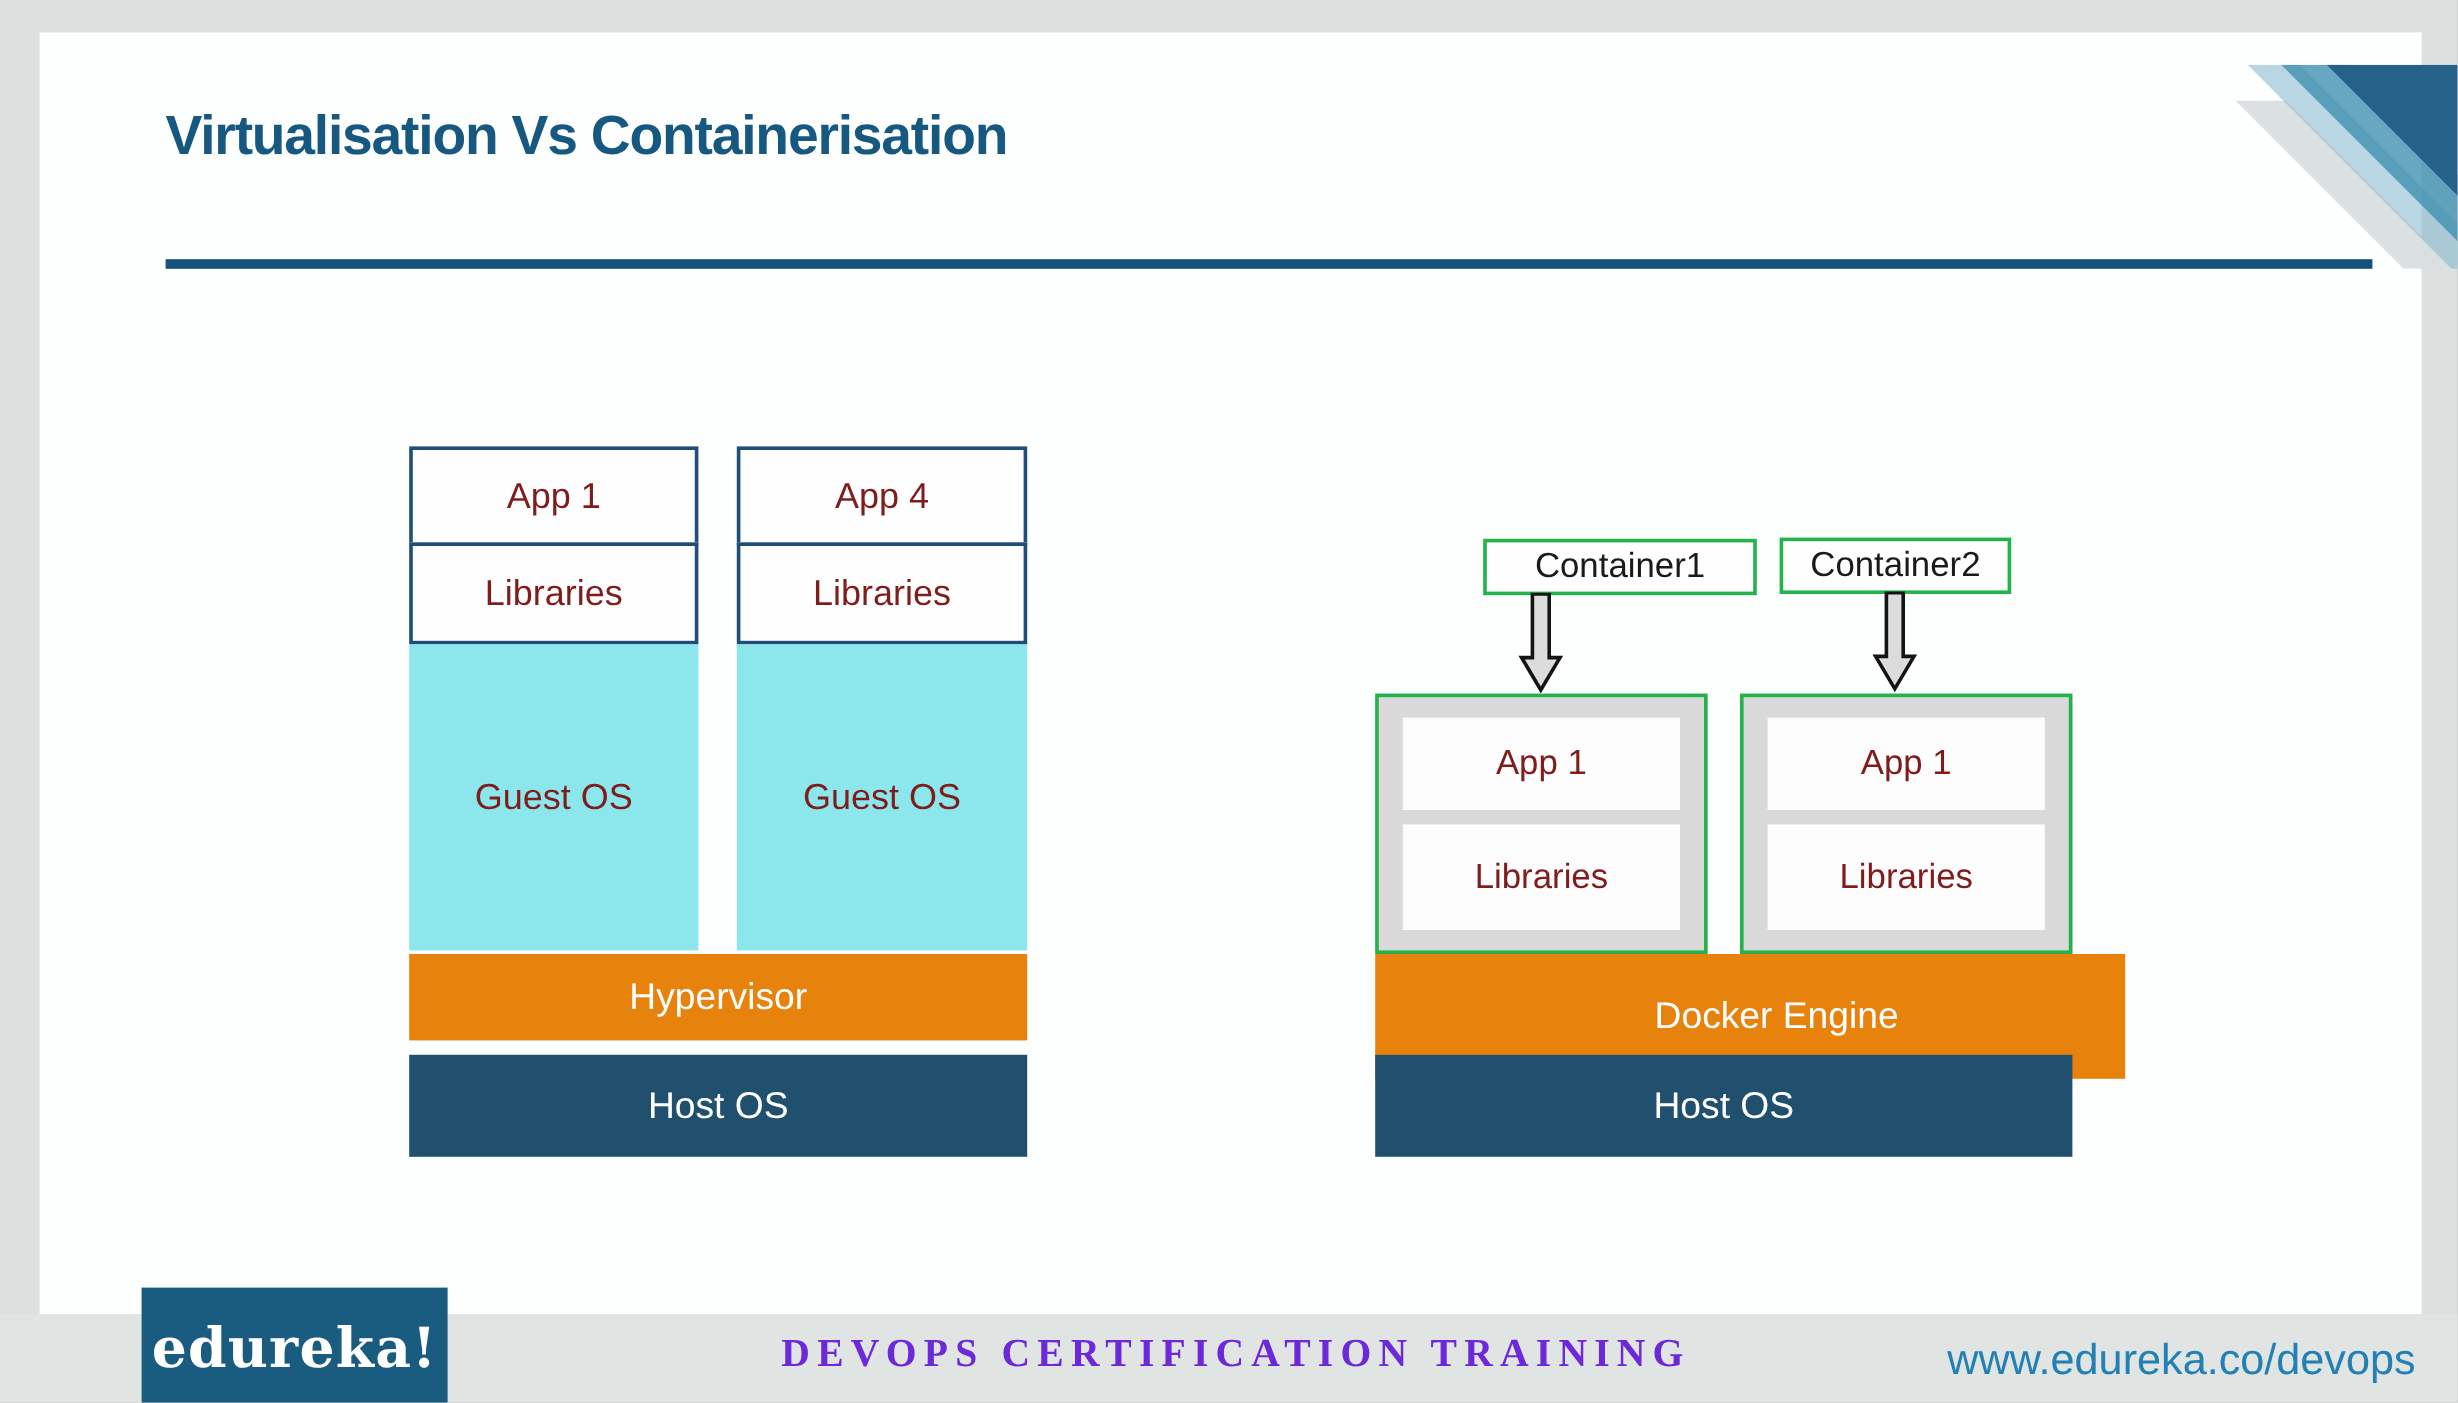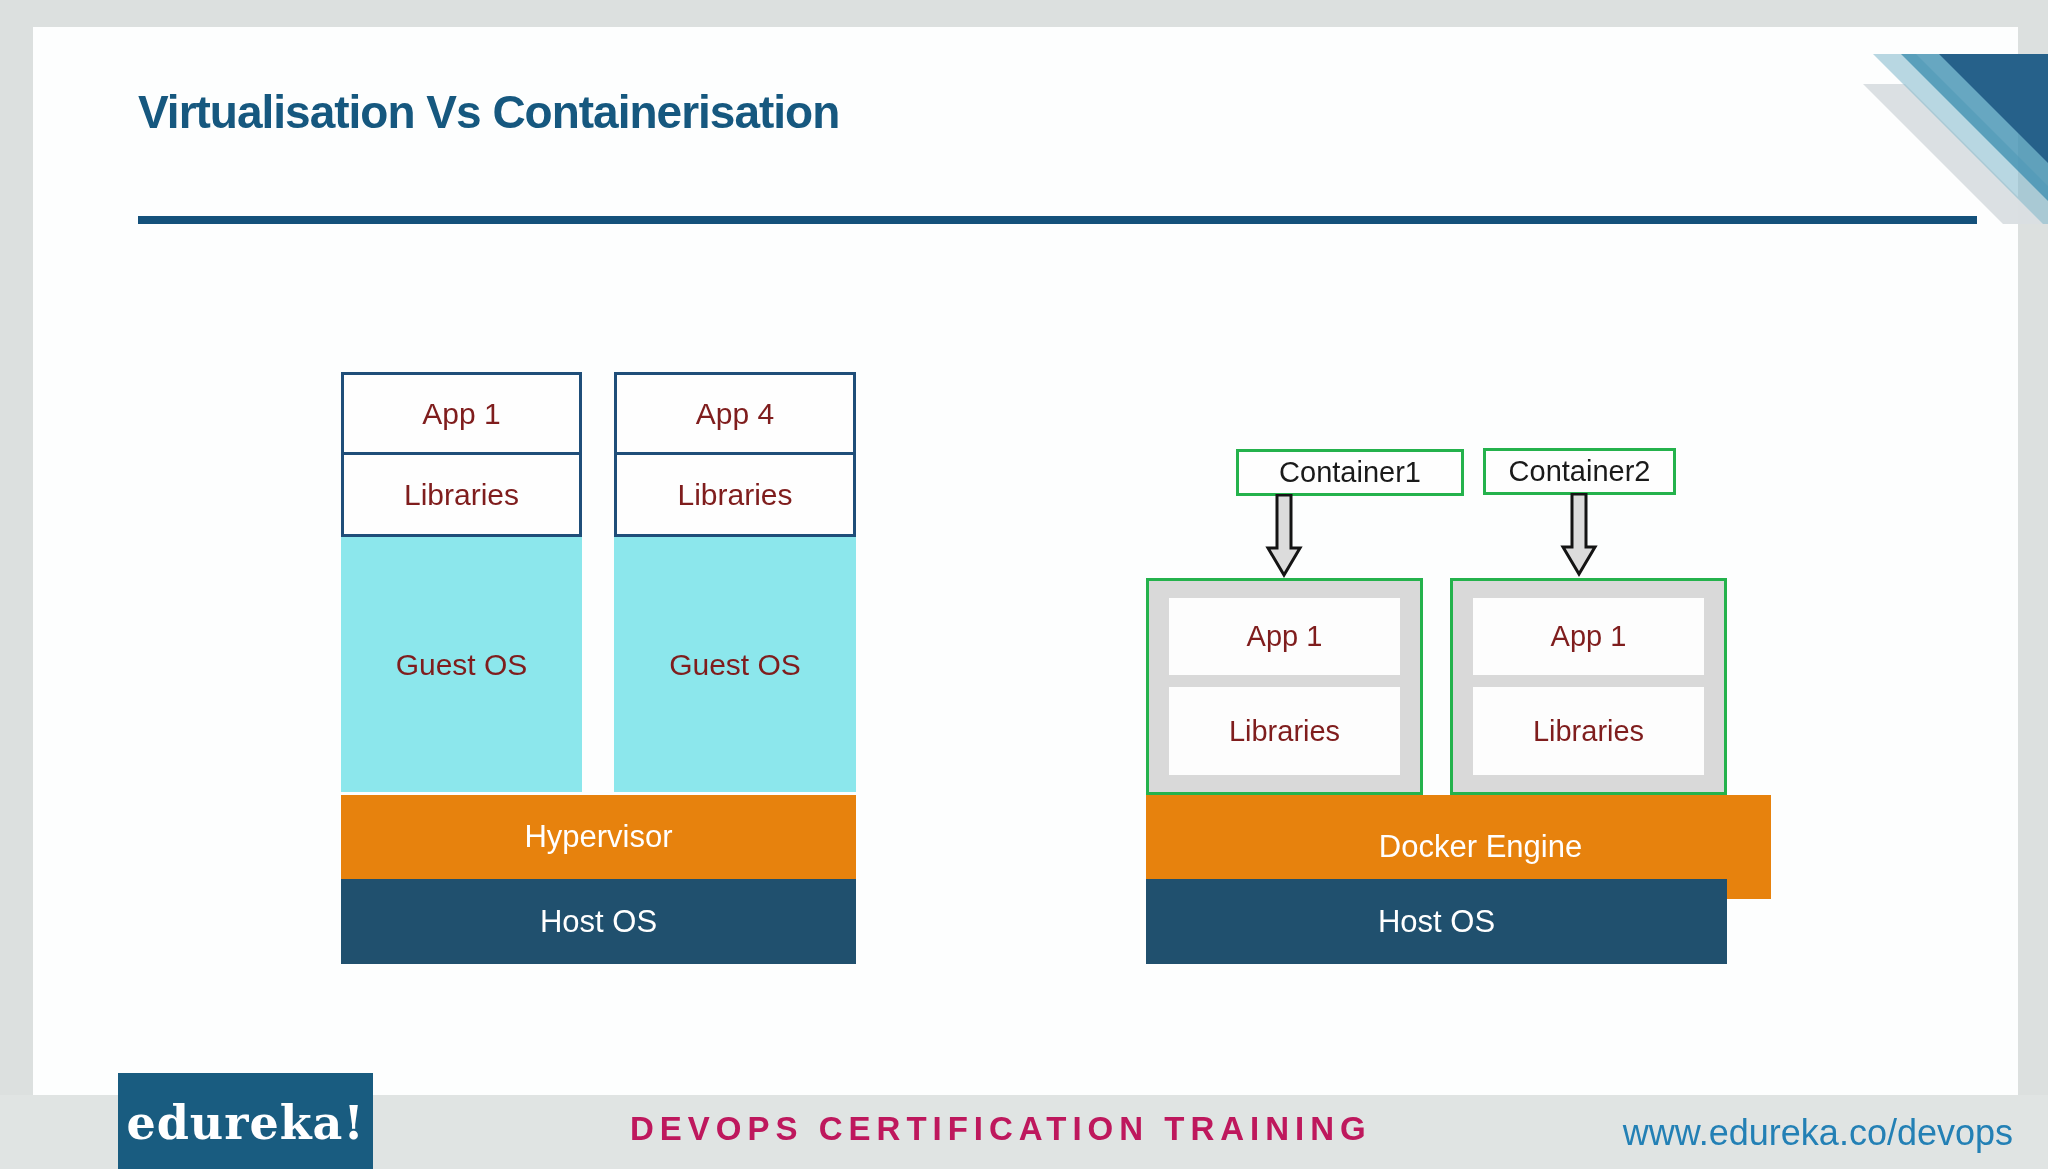--- a/index.html
+++ b/index.html
@@ -39,21 +39,21 @@
   .vm-col1{left:308px;}
   .vm-col2{left:581px;width:242px;}
   .vm-box{
     box-sizing:border-box;border:3px solid #1f4e79;background:#fefefe;
     height:83px;
   }
   .vm-box.lib{height:85px;margin-top:-3px;}
   .guest{
     height:255px;background:#8ce7ec;
   }
-  .hypervisor{left:308px;top:768px;width:515px;height:84px;background:#e7820d;}
+  .hypervisor{left:308px;top:768px;width:515px;height:72px;background:#e7820d;}
   .host-left{left:308px;top:852px;width:515px;height:85px;background:#20506e;}
   
   .ct-label{
     position:absolute;box-sizing:border-box;height:47px;
     border:3px solid #24b24c;background:#fefefe;
     display:flex;align-items:center;justify-content:center;
     font-size:29px;color:#1a1a1a;
   }
   .ct-label1{left:1155px;top:422px;width:228px;margin-left:48px;}
   .ct-label2{left:1450px;top:421px;width:193px;}
@@ -82,22 +82,22 @@
   .logo-box{
     position:absolute;left:118px;top:1073px;width:255px;height:100px;
     background:#195c80;display:flex;align-items:center;justify-content:center;
   }
   .logo-text{
     font-family:"DejaVu Serif",serif;font-weight:bold;
     font-size:46px;color:#ffffff;letter-spacing:1px;
   }
   .course{
     position:absolute;left:630px;top:1110px;width:800px;
-    font-size:33px;font-weight:bold;letter-spacing:6px;
-    color:#be185d;white-space:nowrap;
+    text-align:center;font-size:33px;font-weight:bold;letter-spacing:6px;
+    color:#6d28d9;white-space:nowrap;font-family:Liberation Serif, serif;
   }
   .url{
     position:absolute;right:35px;top:1112px;
     font-size:36px;color:#2380b5;white-space:nowrap;
   }
 </style>
 </head>
 <body>
 
 <div class="page">

